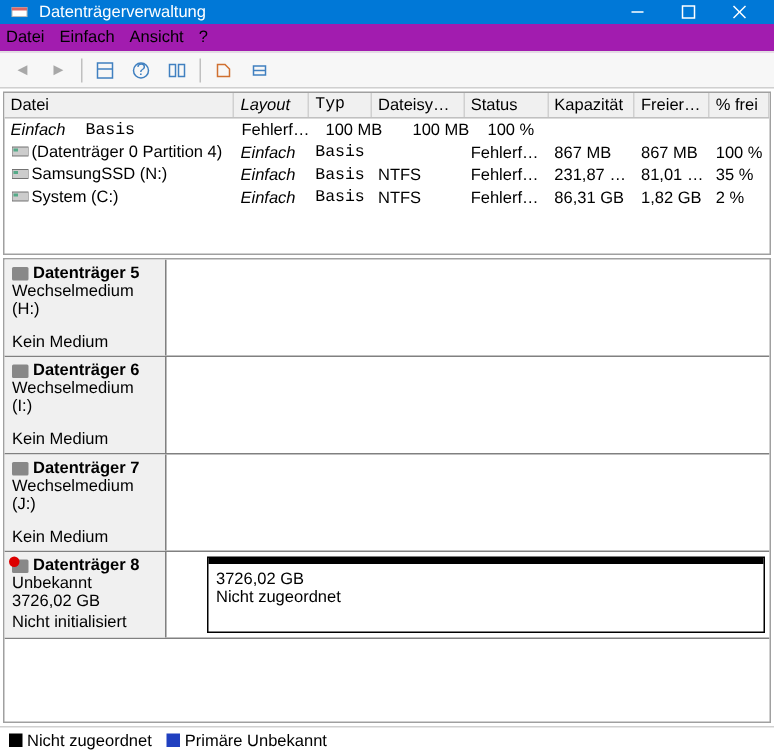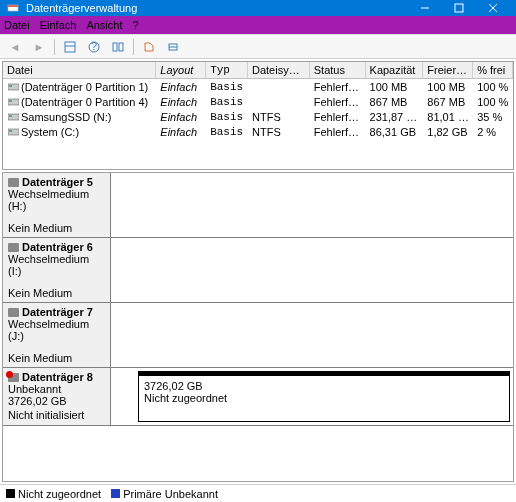--- a/index.html
+++ b/index.html
@@ -116,26 +116,20 @@
       <div class="th c1">Layout</div>
       <div class="th c2">Typ</div>
       <div class="th c3">Dateisystem</div>
       <div class="th c4">Status</div>
       <div class="th c5">Kapazität</div>
       <div class="th c6">Freier S...</div>
       <div class="th c7">% frei</div>
     </div>
     <div class="tbody-wrap" id="volume-tbody">
         <div class="trow">
-          <div class="td c0"><span class="vol-icon">
-              <svg width="11" height="9">
-                <rect x="0" y="2" width="11" height="6" fill="#ccc" stroke="#666" stroke-width="0.6"></rect>
-                <rect x="1" y="3" width="3" height="2" fill="#5a8"></rect>
-              </svg>
-            </span><span>(Datenträger 0 Partition 1)</span></div>
           <div class="td c1">Einfach</div>
           <div class="td c2">Basis</div>
           <div class="td c3"></div>
           <div class="td c4">Fehlerfrei ...</div>
           <div class="td c5">100 MB</div>
           <div class="td c6">100 MB</div>
           <div class="td c7">100 %</div>
         </div>
         <div class="trow">
           <div class="td c0"><span class="vol-icon">

